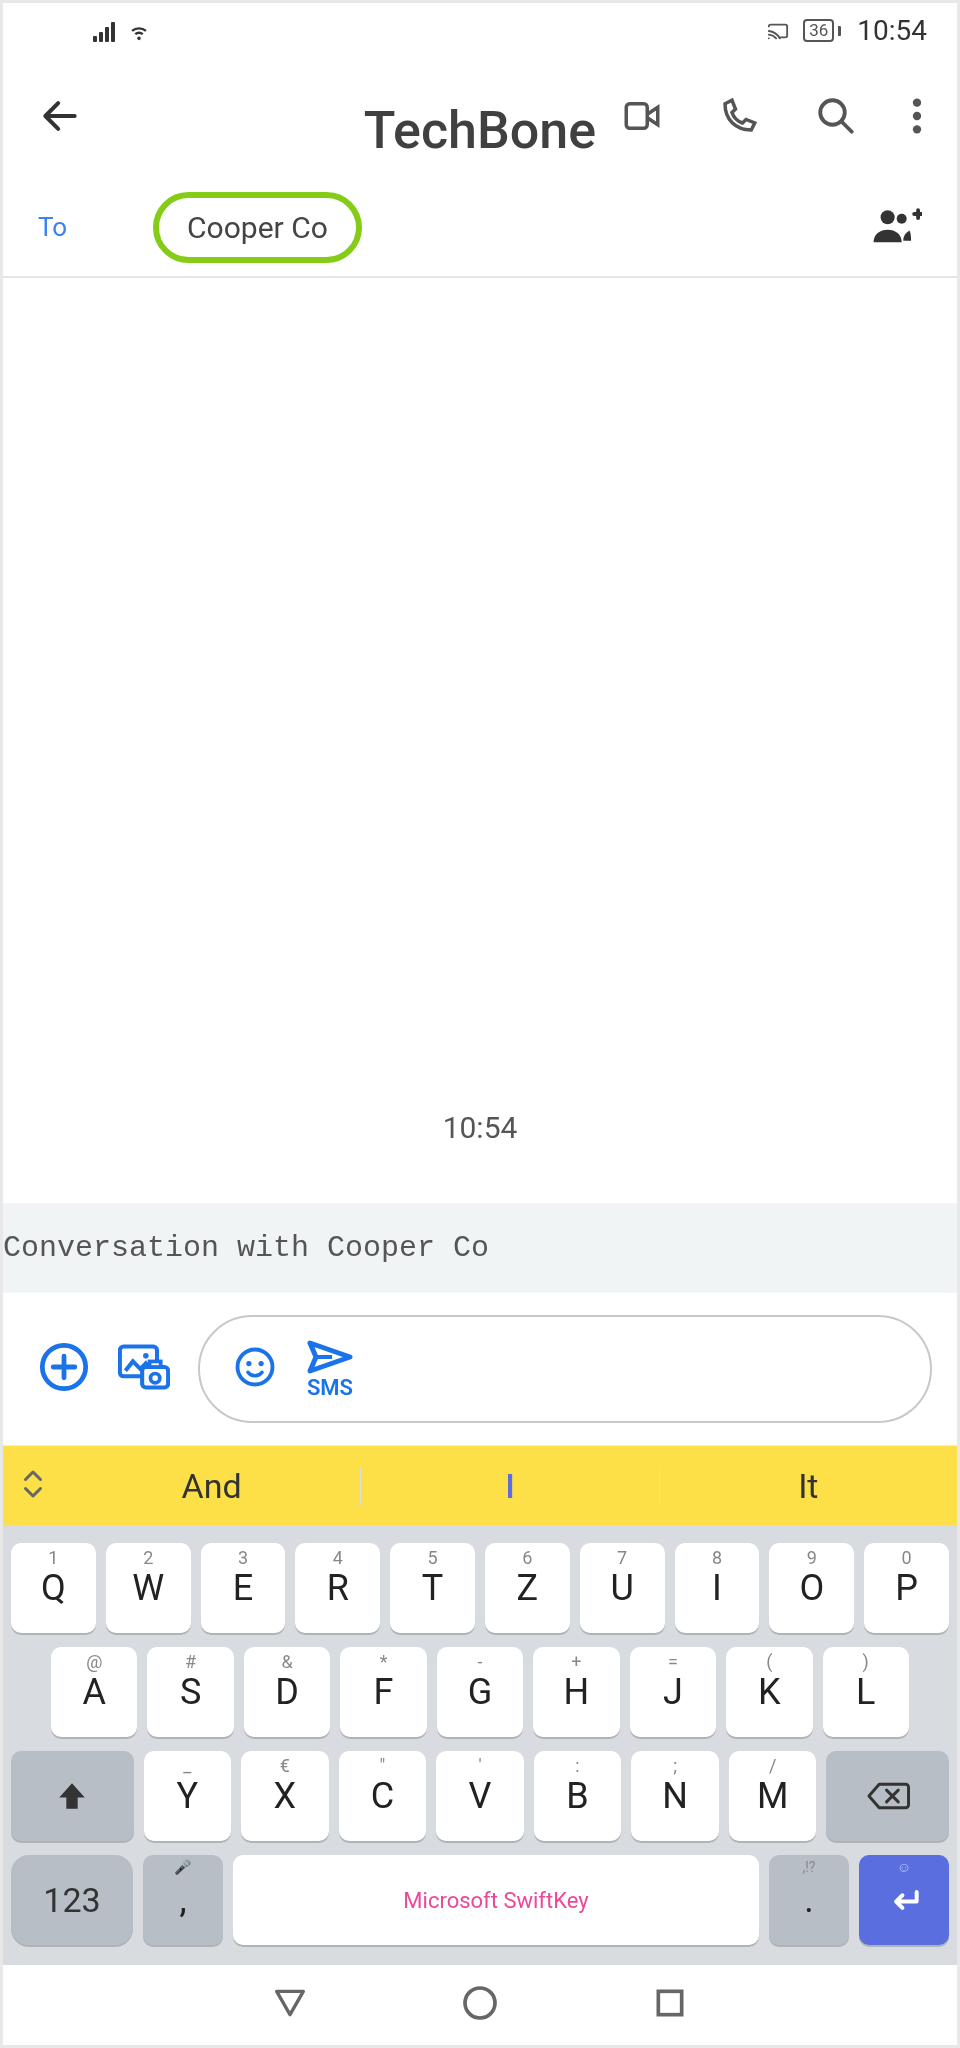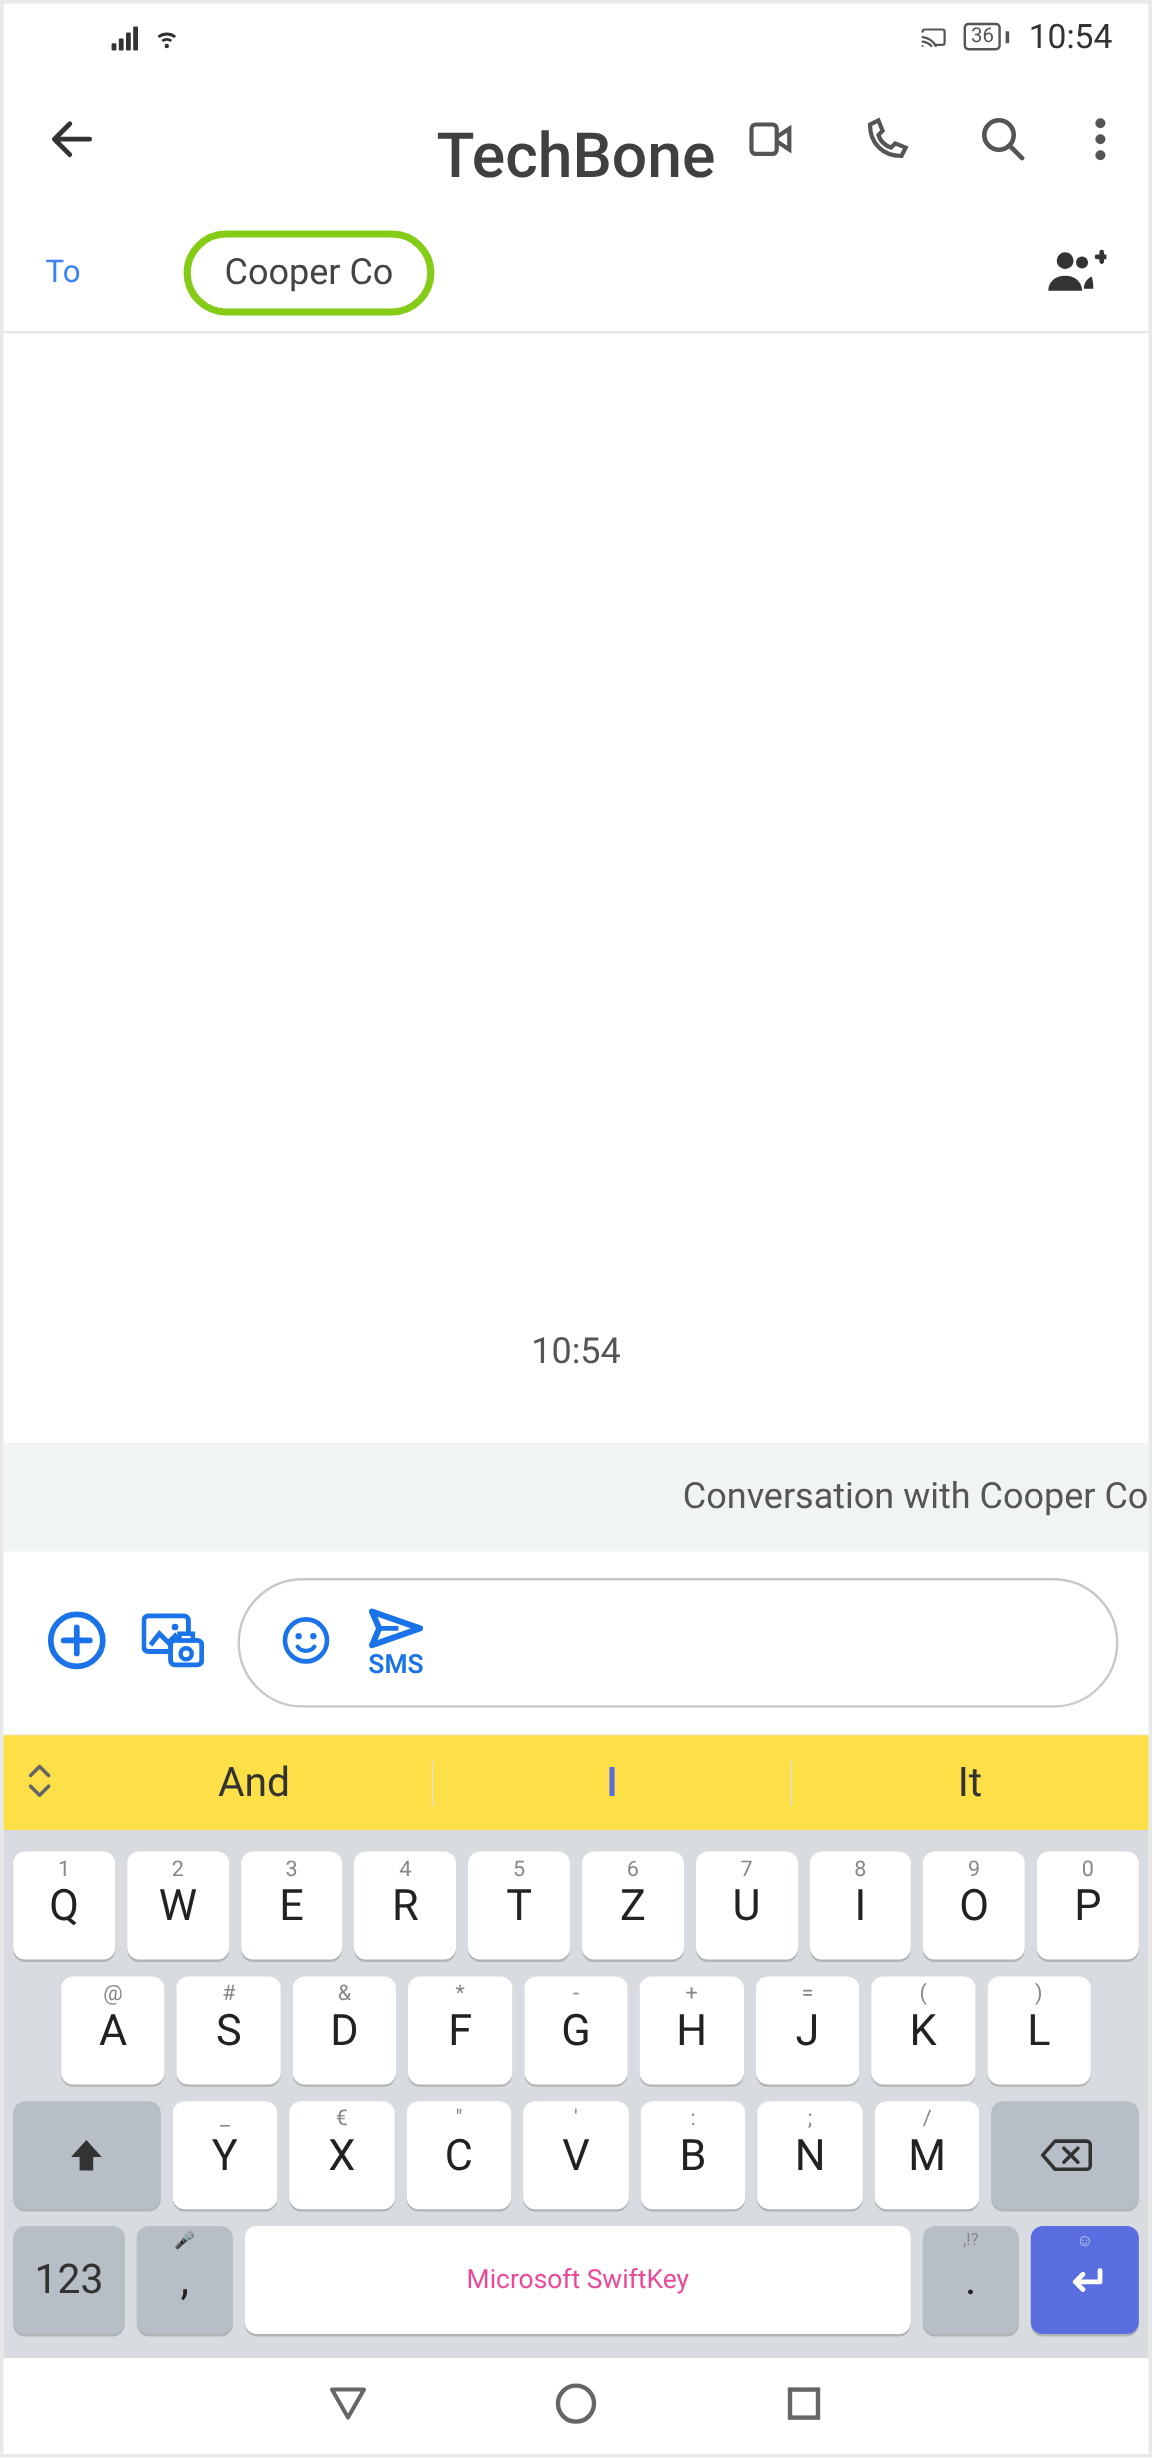--- a/index.html
+++ b/index.html
@@ -147,24 +147,25 @@
       background: #fff;
     }
     .timestamp {
       text-align: center;
       color: #555;
       font-size: 30px;
       margin-bottom: 58px;
     }
     .convo-banner {
       background: #f1f4f5;
-      text-align: right;
+      text-align: left;
       padding: 28px 0;
       color: #555;
       font-size: 30px;
+      font-family: Liberation Mono, monospace;
     }
 
     
     .compose-row {
       display: flex;
       align-items: center;
       padding: 22px 25px 22px 35px;
       gap: 28px;
       background: #fff;
     }
@@ -279,21 +280,21 @@
       font-size: 34px;
       color: #333;
       font-weight: 400;
     }
     .row1 .key { flex: 1; }
     .row2 { padding: 0 40px; }
     .row2 .key { flex: 1; }
     .row3 .key { flex: 1; }
     .shift-key, .bksp-key { flex: 1.4 !important; }
     .row4 .key { height: 90px; }
-    .k123 { width: 93px; }
+    .k123 { width: 122px; border-radius: 18px; }
     .kcomma, .kperiod { width: 80px; }
     .kenter { width: 90px; }
 
     
     .nav-bar {
       height: 80px;
       display: flex;
       align-items: center;
       justify-content: center;
       gap: 150px;

